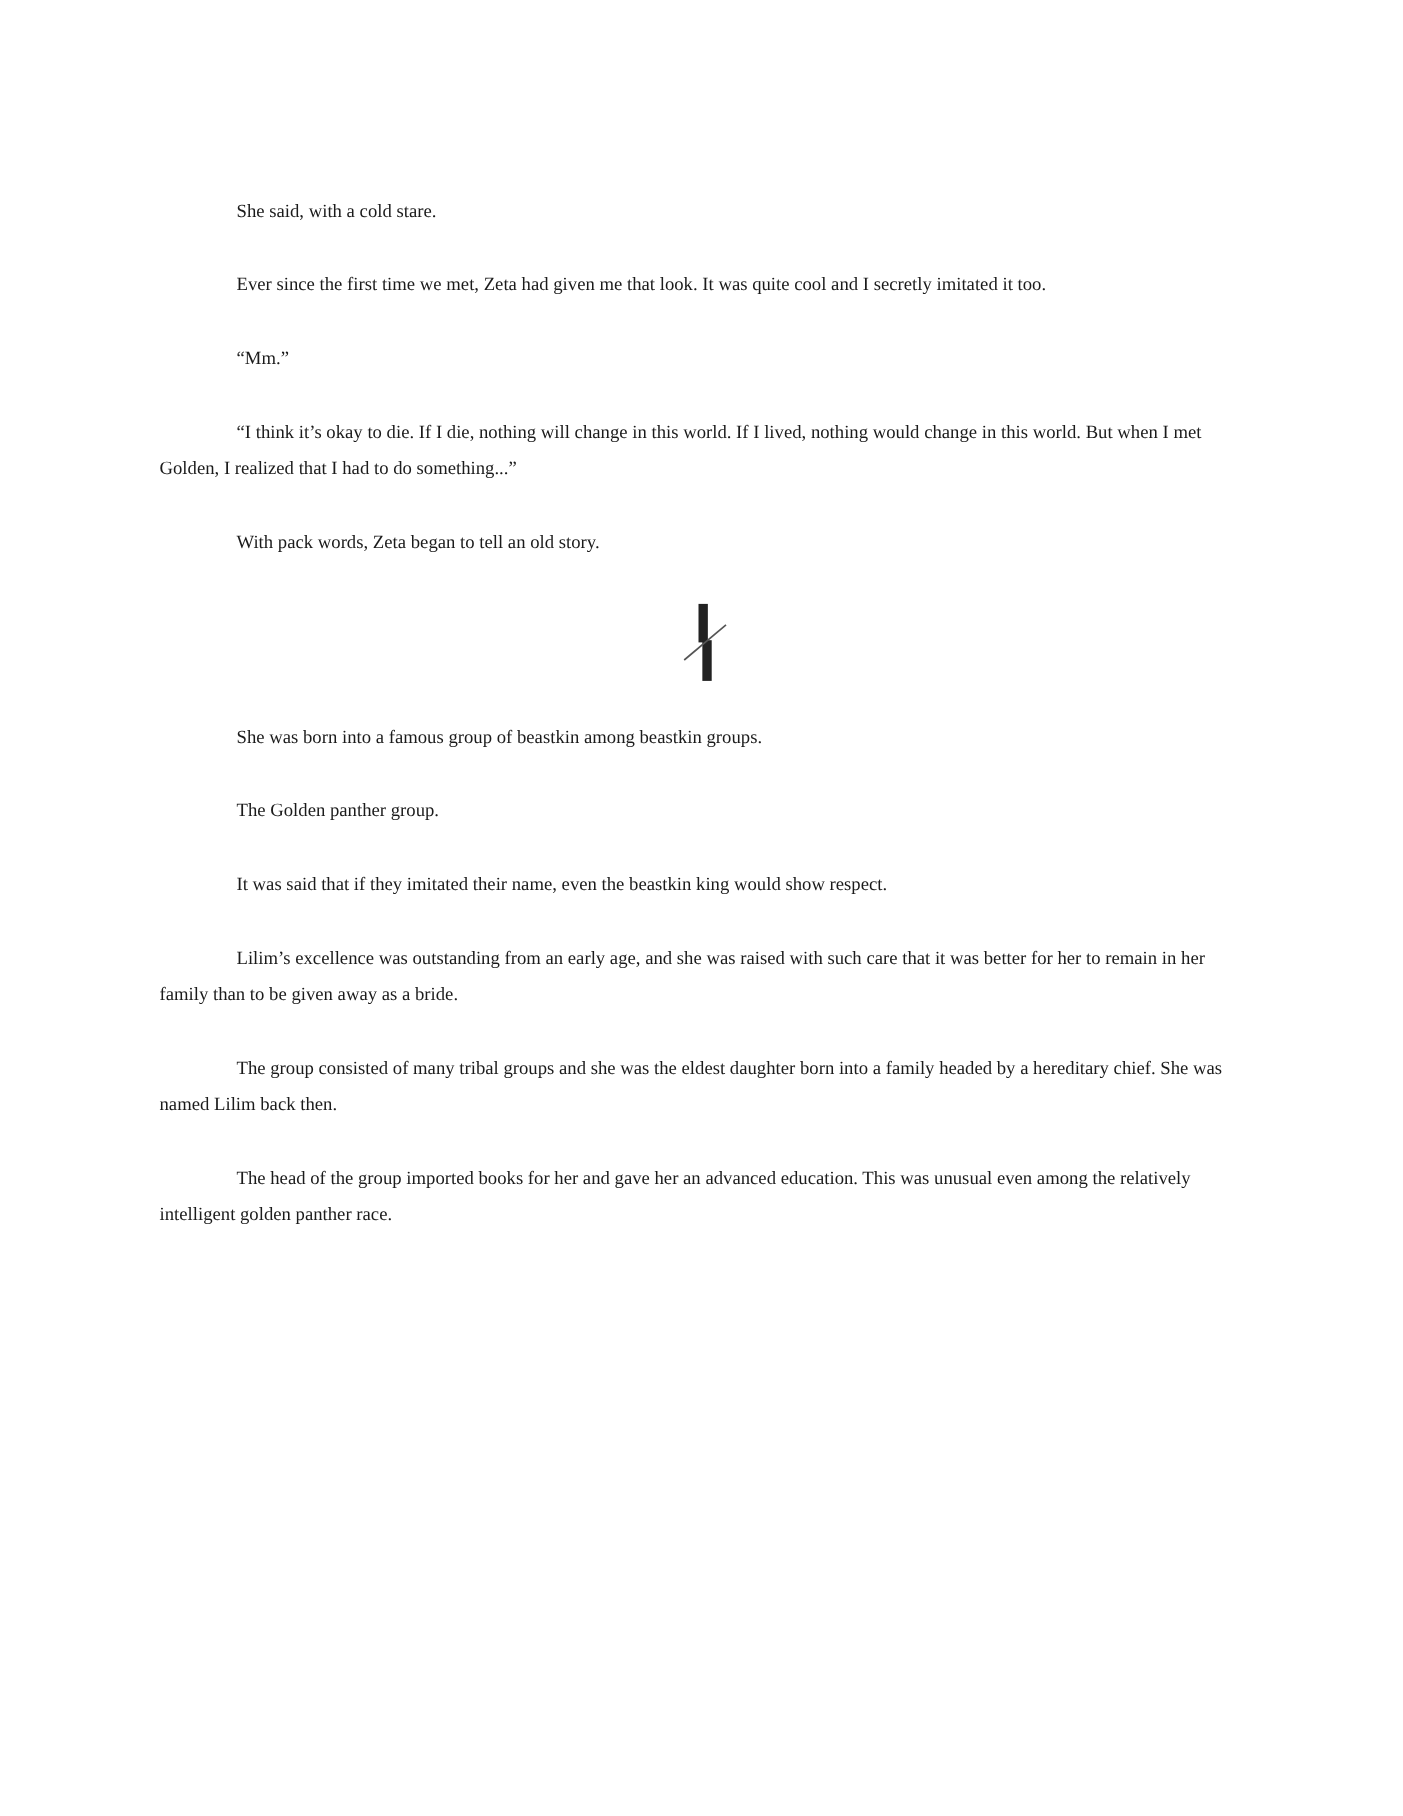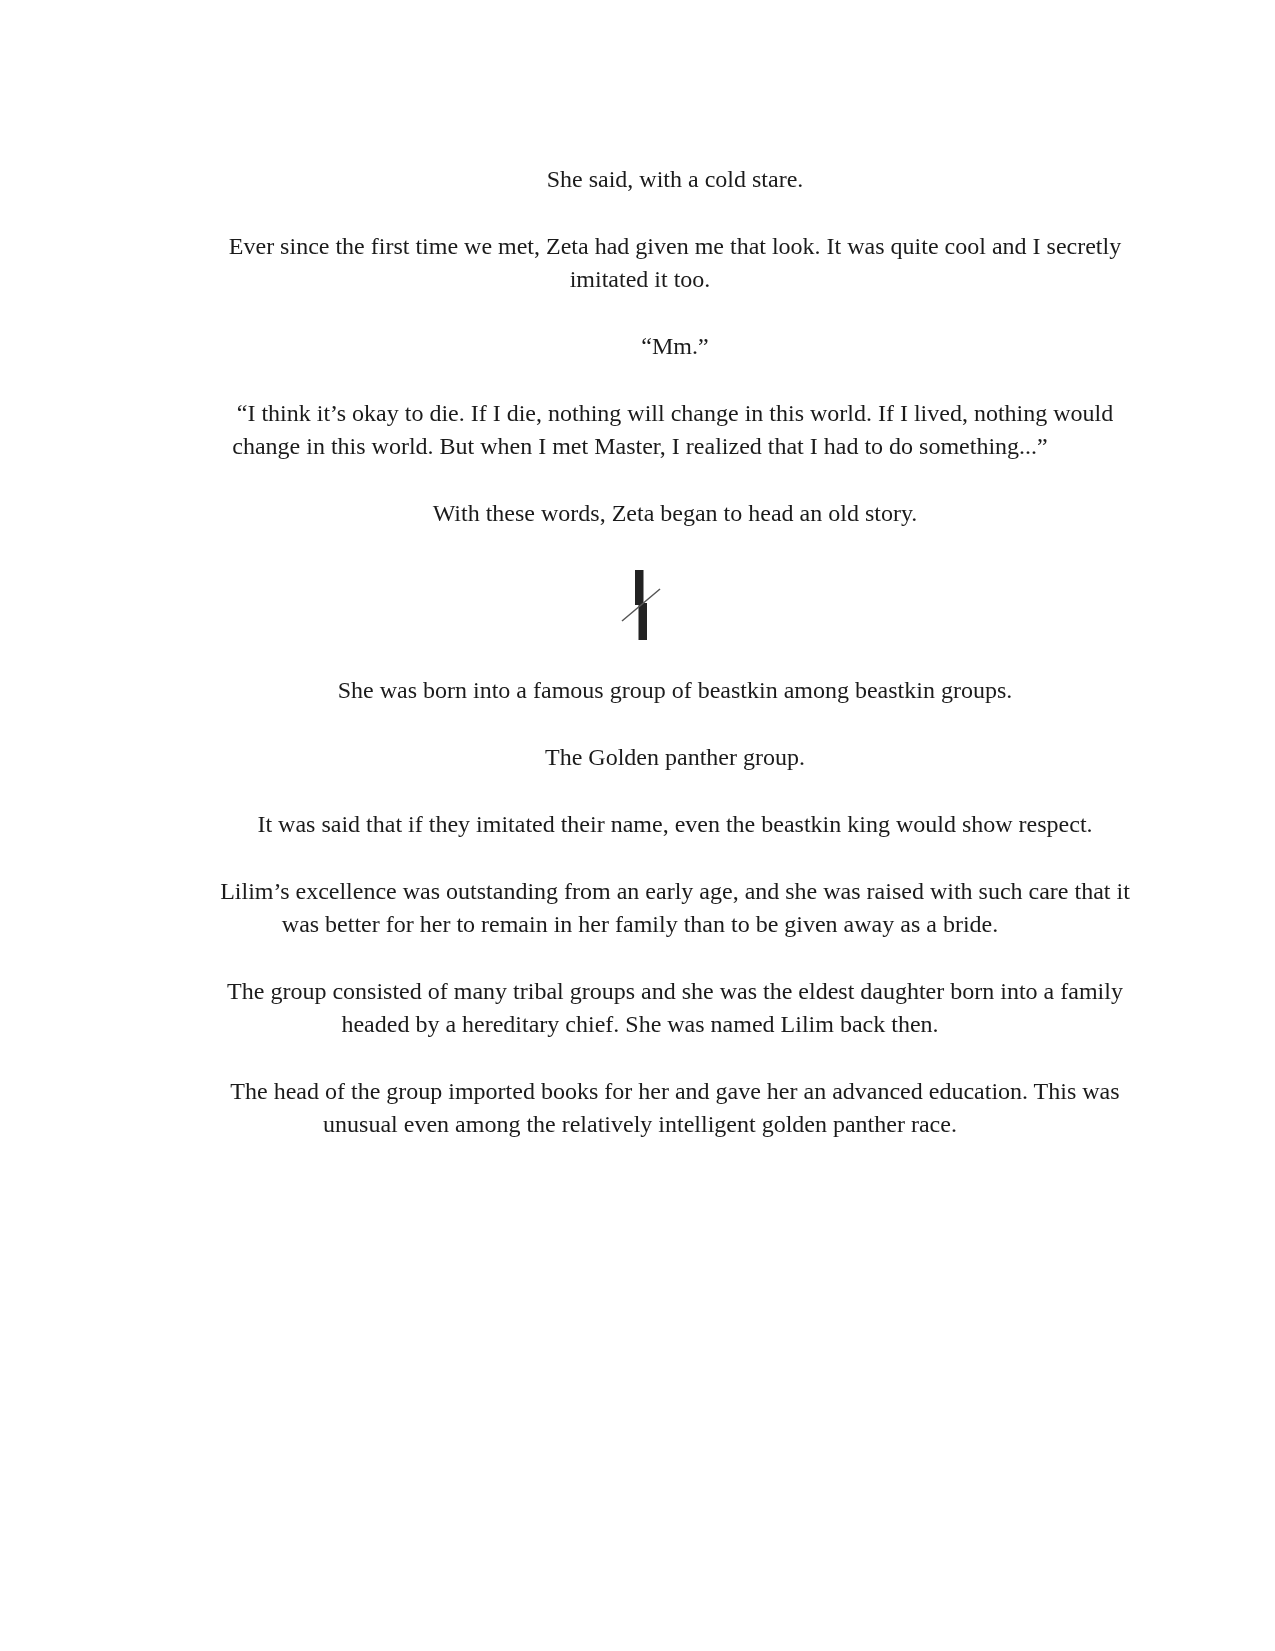--- a/index.html
+++ b/index.html
@@ -15,25 +15,25 @@
     color: #1b1b1b;
   }
   .page {
     box-sizing: border-box;
     width: 1275px;
     height: 1651px;
     padding: 163px 140px 40px 145px;
     background: #ffffff;
   }
   p.para {
-    margin: 0 0 34px 0;
-    font-size: 24px;
+    margin: 12px 0 34px 0;
+    font-size: 17px;
     line-height: 33px;
     text-indent: 70px;
-    text-align: center;
+    text-align: left;
     white-space: normal;
   }
   .divider-wrap {
     height: 82px;
     margin: 6px 0 28px 0;
     display: flex;
     justify-content: center;
     align-items: center;
   }
   .divider-wrap svg {
@@ -41,22 +41,22 @@
   }
 </style>
 </head>
 <body>
 
 <div class="page">
 
   <p class="para">She said, with a cold stare.</p>
   <p class="para">Ever since the first time we met, Zeta had given me that look. It was quite cool and I secretly imitated it too.</p>
   <p class="para">“Mm.”</p>
-  <p class="para">“I think it’s okay to die. If I die, nothing will change in this world. If I lived, nothing would change in this world. But when I met Master, I realized that I had to do something...”</p>
-  <p class="para">With these words, Zeta began to head an old story.</p>
+  <p class="para">“I think it’s okay to die. If I die, nothing will change in this world. If I lived, nothing would change in this world. But when I met Golden, I realized that I had to do something...”</p>
+  <p class="para">With pack words, Zeta began to tell an old story.</p>
 
   <div class="divider-wrap">
     <span>
       <svg width="48" height="72" viewBox="0 0 48 72" xmlns="http://www.w3.org/2000/svg">
         <rect x="19" y="1" width="8.5" height="35" fill="#222222"></rect>
         <rect x="22.5" y="34" width="8.5" height="37" fill="#222222"></rect>
         <line x1="6" y1="52" x2="44" y2="20" stroke="#555555" stroke-width="1.5"></line>
       </svg>
     </span>
   </div>

